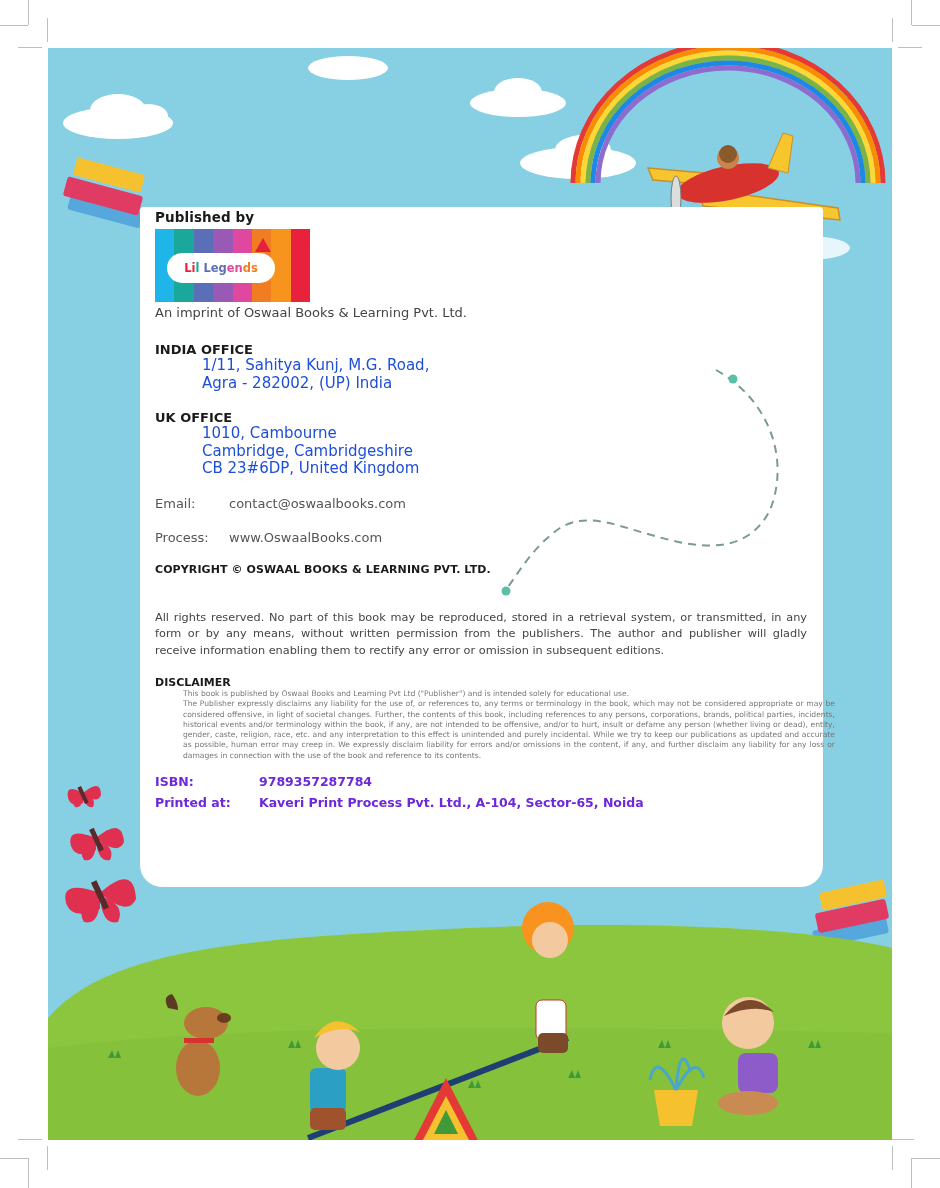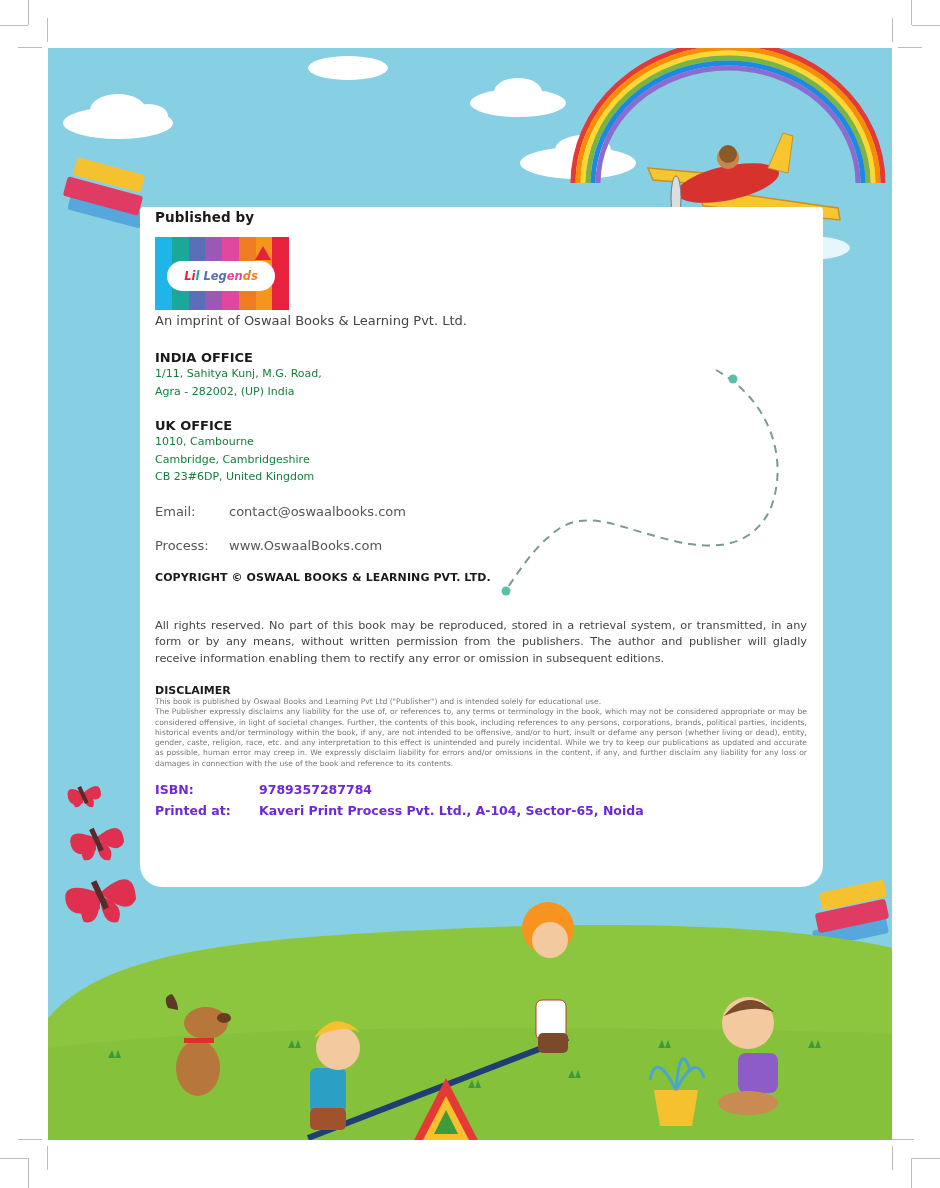--- a/index.html
+++ b/index.html
@@ -8,33 +8,33 @@
 
   
   .crop { position: absolute; background: #bdbdbd; }
 
   
   .sky { position: absolute; left: 48px; top: 48px; width: 844px; height: 1092px; background: #87d0e4; overflow: hidden; }
 
   
   .card { position: absolute; left: 140px; top: 207px; width: 683px; height: 680px; background: #fff; border-radius: 4px 4px 22px 22px; padding: 0 16px 0 15px; }
   .pub-by { font-size: 13.5px; font-weight: bold; color: #1a1a1a; margin-top: 2px; letter-spacing: 0.1px; }
-  .logo { width: 134px; height: 73px; margin-top: 12px; display: flex; position: relative; overflow: hidden; font-style: italic; }
+  .logo { width: 155px; height: 73px; margin-top: 4px; display: flex; position: relative; overflow: hidden; }
   .logo .stripe { flex: 1; height: 100%; }
   .logo .bubble { position: absolute; left: 12px; top: 24px; width: 108px; height: 30px; background: #fff; border-radius: 16px; display: flex; align-items: center; justify-content: center; font-family: "DejaVu Sans", sans-serif; font-weight: bold; font-size: 11.5px; }
   .logo .crown { position: absolute; left: 100px; top: 9px; width: 0; height: 0; border-left: 8px solid transparent; border-right: 8px solid transparent; border-bottom: 14px solid #e3203d; }
   .imprint { font-size: 13px; color: #444; margin-top: 3px; }
   .office-h { font-size: 13px; font-weight: bold; color: #1a1a1a; margin-top: 22px; }
-  .line { font-size: 11px; color: #15803d; line-height: 17.5px; }
+  .line { font-size: 15px; color: #1d4ed8; line-height: 17.5px; margin-left: 47px; }
   .contact-row { display: flex; font-size: 13px; color: #555; margin-top: 17px; line-height: 17px; }
   .contact-row .k { width: 74px; }
   .copyright { font-size: 11px; font-weight: bold; color: #1a1a1a; margin-top: 17px; letter-spacing: 0.1px; }
   .rights { font-size: 11.3px; color: #444; text-align: justify; line-height: 16.5px; margin-top: 34px; width: 652px; }
   .disc-h { font-size: 11px; font-weight: bold; color: #1a1a1a; margin-top: 17px; }
-  .disc { font-size: 7.6px; color: #777; text-align: justify; line-height: 10.3px; width: 652px; }
+  .disc { font-size: 7.6px; color: #777; text-align: justify; line-height: 10.3px; width: 652px; margin-left: 28px; }
   .meta-row { display: flex; font-size: 12.5px; font-weight: bold; color: #6d28d9; margin-top: 6px; line-height: 18px; }
   .meta-row .k { width: 104px; }
 
   .dash-path { position: absolute; left: 480px; top: 350px; width: 340px; height: 260px; }
 </style>
 </head>
 <body>
 
 <div class="crop" style="left:0;top:25px;width:28px;height:1px;"></div>
 <div class="crop" style="left:28px;top:0;width:1px;height:25px;"></div>

